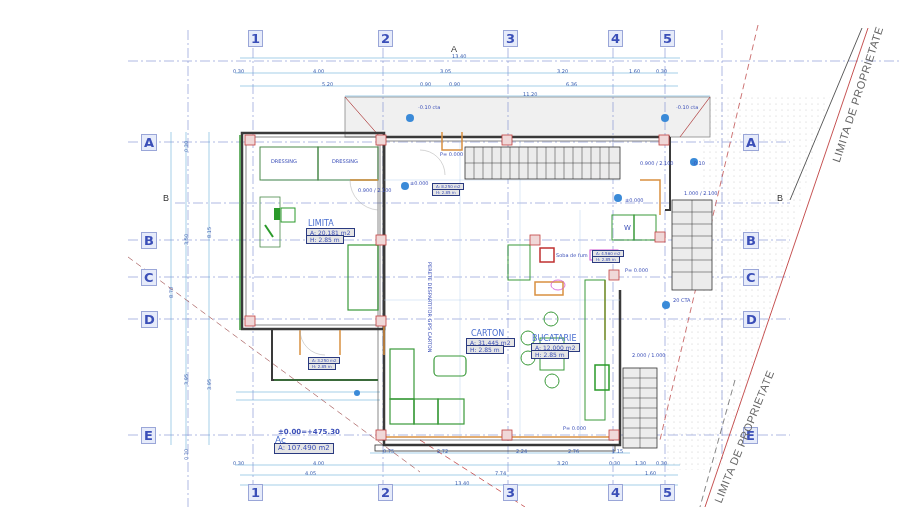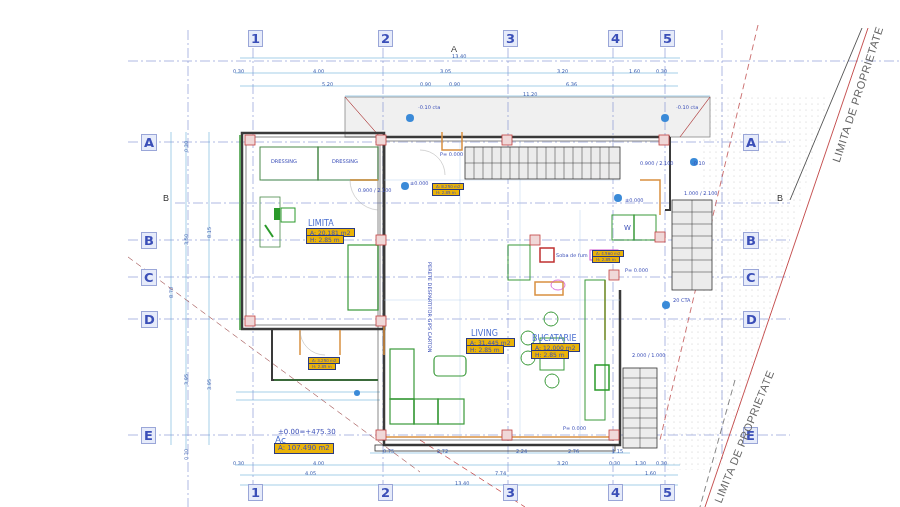--- a/index.html
+++ b/index.html
@@ -2,21 +2,21 @@
 <html><head>
 <meta charset="utf-8">
 <style>
   html,body{margin:0;padding:0;background:#ffffff;}
   body{width:900px;height:507px;overflow:hidden;position:relative;font-family:"Liberation Sans",sans-serif;}
   #plan{position:absolute;left:0;top:0;width:900px;height:507px;}
   .axis-bubble{position:absolute;font-family:"DejaVu Sans",sans-serif;font-size:13px;color:#3b4fb8;font-weight:bold;background:#e6ebfa;border:1px solid #9aa6d8;padding:0 2px;line-height:15px;}
   .dim{position:absolute;font-size:5px;color:#3b5fb0;white-space:nowrap;font-family:"DejaVu Sans",sans-serif;}
   .dimv{position:absolute;font-size:5px;color:#3b5fb0;white-space:nowrap;transform:rotate(-90deg);transform-origin:left top;font-family:"DejaVu Sans",sans-serif;}
   .room-name{position:absolute;font-size:8px;color:#4a6fd0;font-family:"DejaVu Sans",sans-serif;}
-  .room-box{position:absolute;border:1px solid #2a3a80;font-size:6px;color:#3b4fb8;line-height:7px;padding:0 3px;background:#eab308;font-family:"DejaVu Sans",sans-serif;white-space:nowrap;}
+  .room-box{position:absolute;border:1px solid #2a3a80;font-size:6px;color:#3b4fb8;line-height:7px;padding:0 3px;background:#e5e5e5;font-family:"DejaVu Sans",sans-serif;white-space:nowrap;}
   .label-sm{position:absolute;font-size:5px;color:#3b4fb8;font-family:"DejaVu Sans",sans-serif;white-space:nowrap;}
   .limit-text{position:absolute;font-size:11px;color:#666;font-family:"Liberation Sans",sans-serif;letter-spacing:0.5px;transform-origin:left top;white-space:nowrap;}
   .section-mark{position:absolute;font-size:9px;color:#333;font-family:"Liberation Sans",sans-serif;}
   .level-text{position:absolute;font-size:7px;color:#3b4fb8;font-family:"DejaVu Sans",sans-serif;}
   .ac-text{position:absolute;font-size:9px;color:#4a6fd0;font-family:"DejaVu Sans",sans-serif;}
 </style>
 </head>
 <body>
 
 <div id="plan">
@@ -317,21 +317,21 @@
 <div class="label-sm" style="left:624px;top:224px;font-size:7px;">W</div>
 <div class="label-sm" style="left:556px;top:252px;">Soba de fum</div>
 <div class="label-sm" style="left:673px;top:297px;">20 CTA</div>
 <div class="label-sm" style="left:433px;top:262px;transform:rotate(90deg);transform-origin:left top;">PERETE DESPARTITOR GIPS CARTON</div>
 
 
 <div class="room-name" style="left:308px;top:219px;">LIMITA</div>
 <div class="room-box" style="left:306px;top:228px;">A: 20.181 m2</div>
 <div class="room-box" style="left:306px;top:235px;">H: 2.85 m</div>
 
-<div class="room-name" style="left:471px;top:329px;">LIVING</div>
+<div class="room-name" style="left:471px;top:329px;">CARTON</div>
 <div class="room-box" style="left:466px;top:338px;">A: 31.445 m2</div>
 <div class="room-box" style="left:466px;top:345px;">H: 2.85 m</div>
 
 <div class="room-name" style="left:532px;top:334px;">BUCATARIE</div>
 <div class="room-box" style="left:531px;top:343px;">A: 12.000 m2</div>
 <div class="room-box" style="left:531px;top:350px;">H: 2.85 m</div>
 
 <div class="room-box" style="left:432px;top:183px;font-size:4px;line-height:5px;">A: 8.250 m2</div>
 <div class="room-box" style="left:432px;top:189px;font-size:4px;line-height:5px;">H: 2.85 m</div>
 
@@ -351,20 +351,20 @@
 <div class="label-sm" style="left:563px;top:425px;">P= 0.000</div>
 <div class="label-sm" style="left:625px;top:267px;">P= 0.000</div>
 
 
 <div class="label-sm" style="left:358px;top:187px;">0.900 / 2.100</div>
 <div class="label-sm" style="left:640px;top:160px;">0.900 / 2.100</div>
 <div class="label-sm" style="left:684px;top:190px;">1.000 / 2.100</div>
 <div class="label-sm" style="left:632px;top:352px;">2.000 / 1.000</div>
 
 
-<div class="level-text" style="left:278px;top:428px;">±0.00=+475.30</div>
+<div class="level-text" style="left:278px;top:428px;font-weight:bold;">±0.00=+475.30</div>
 <div class="ac-text" style="left:275px;top:435px;">Ac</div>
 <div class="room-box" style="left:274px;top:443px;font-size:7px;line-height:9px;">A: 107.490 m2</div>
 
 
 <div class="limit-text" style="left:830px;top:160px;transform:rotate(-72deg);">LIMITA DE PROPRIETATE</div>
 <div class="limit-text" style="left:712px;top:500px;transform:rotate(-68deg);">LIMITA DE PROPRIETATE</div>
 </div>
 
 </body></html>

